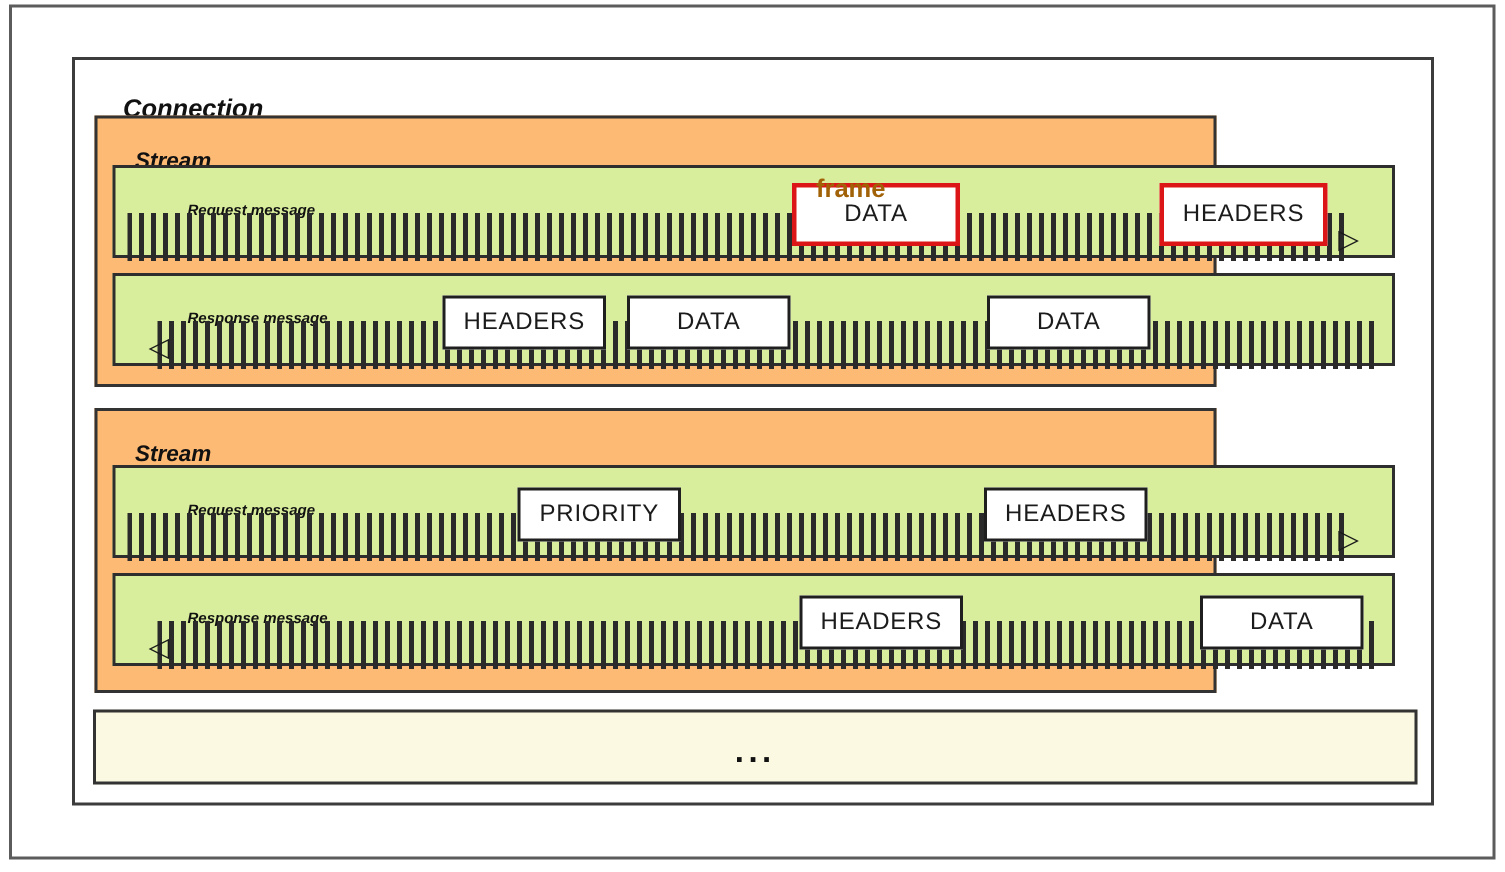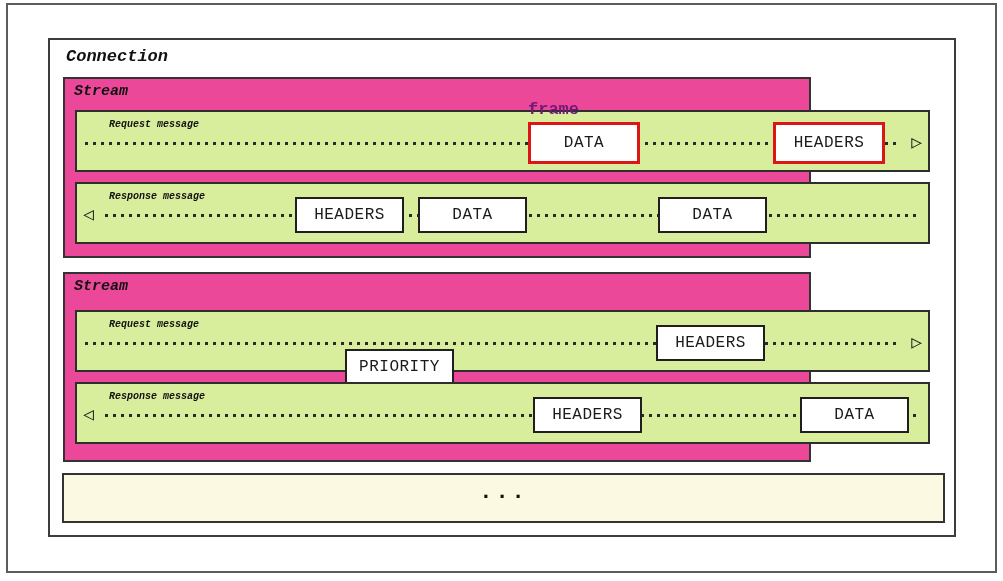--- a/index.html
+++ b/index.html
@@ -1,28 +1,28 @@
 <!DOCTYPE html>
 <html><head>
 <meta charset="utf-8">
 <style>
-  * { margin:0; padding:0; box-sizing:border-box;font-family:Liberation Mono, monospace; }
+  * { margin:0; padding:16px; box-sizing:border-box; }
   html,body { width:1003px; height:581px; background:#ffffff; overflow:hidden;
               font-family:"Liberation Sans", sans-serif; }
 
   .outer-frame { position:absolute; left:6px; top:3px; width:991px; height:570px;
                  border:2px solid #5c5c5c; background:#ffffff; }
 
   .connection { position:absolute; left:40px; top:33px; width:908px; height:499px;
                 border:2px solid #3c3c3c; background:#ffffff; }
   .connection-label { position:absolute; left:16px; top:7px;
                       font-size:17px; font-weight:bold; font-style:italic; color:#111; }
 
   .stream { position:absolute; left:13px; width:748px;
-            background:#ec4899; border:2px solid #333333; }
+            background:#fdba74; border:2px solid #333333; }
   .stream-1 { top:37px;  height:181px; }
   .stream-2 { top:232px; height:190px; }
   .stream-label { position:absolute; left:9px; top:4px;
                   font-size:15px; font-weight:bold; font-style:italic; color:#111; }
 
   .msgbar { position:absolute; left:10px; width:855px; height:62px;
             background:#D9EE9D; border:2px solid #2e2e2e; }
   .bar-req1 { top:31px; }
   .bar-res1 { top:103px; }
   .bar-req2 { top:36px; }
@@ -40,21 +40,21 @@
   .arrow-right { right:6px; }
   .arrow-left  { left:6px;  }
 
   .frame-box { position:absolute; top:13px; width:109px; height:36px;
                background:#ffffff; border:2px solid #1f1f1f;
                display:flex; align-items:center; justify-content:center;
                font-size:16px; color:#1b1b1b; letter-spacing:0.5px; }
   .frame-box.highlight { top:10px; width:112px; height:42px; border:3px solid #DC1616; }
 
   .frame-annotation { position:absolute; left:478px; top:60px; z-index:5;
-                      font-size:17px; font-weight:bold; color:#701a75; }
+                      font-size:17px; font-weight:bold; color:#a16207; }
 
   .ellipsis-box { position:absolute; left:12px; top:433px; width:883px; height:50px;
                   background:#FCF9E2; border:2px solid #333333;
                   display:flex; align-items:center; justify-content:center; }
   .ellipsis-text { font-size:22px; font-weight:bold; color:#111; letter-spacing:3px;
                    line-height:10px; padding-bottom:10px; }
 </style>
 </head>
 <body>
 
@@ -85,21 +85,21 @@
       </div>
     </div>
 
     <div class="stream stream-2">
       <div class="stream-label">Stream</div>
 
       <div class="msgbar bar-req2">
         <div class="msg-label">Request message</div>
         <div class="dotline dot-right"></div>
         <span class="arrow arrow-right">▷</span>
-        <div class="frame-box" style="left:268px;margin-top:24px;">PRIORITY</div>
+        <div class="frame-box" style="left:268px;">PRIORITY</div>
         <div class="frame-box" style="left:579px;">HEADERS</div>
       </div>
 
       <div class="msgbar bar-res2">
         <div class="msg-label">Response message</div>
         <div class="dotline dot-left"></div>
         <span class="arrow arrow-left">◁</span>
         <div class="frame-box" style="left:456px;">HEADERS</div>
         <div class="frame-box" style="left:723px;">DATA</div>
       </div>

